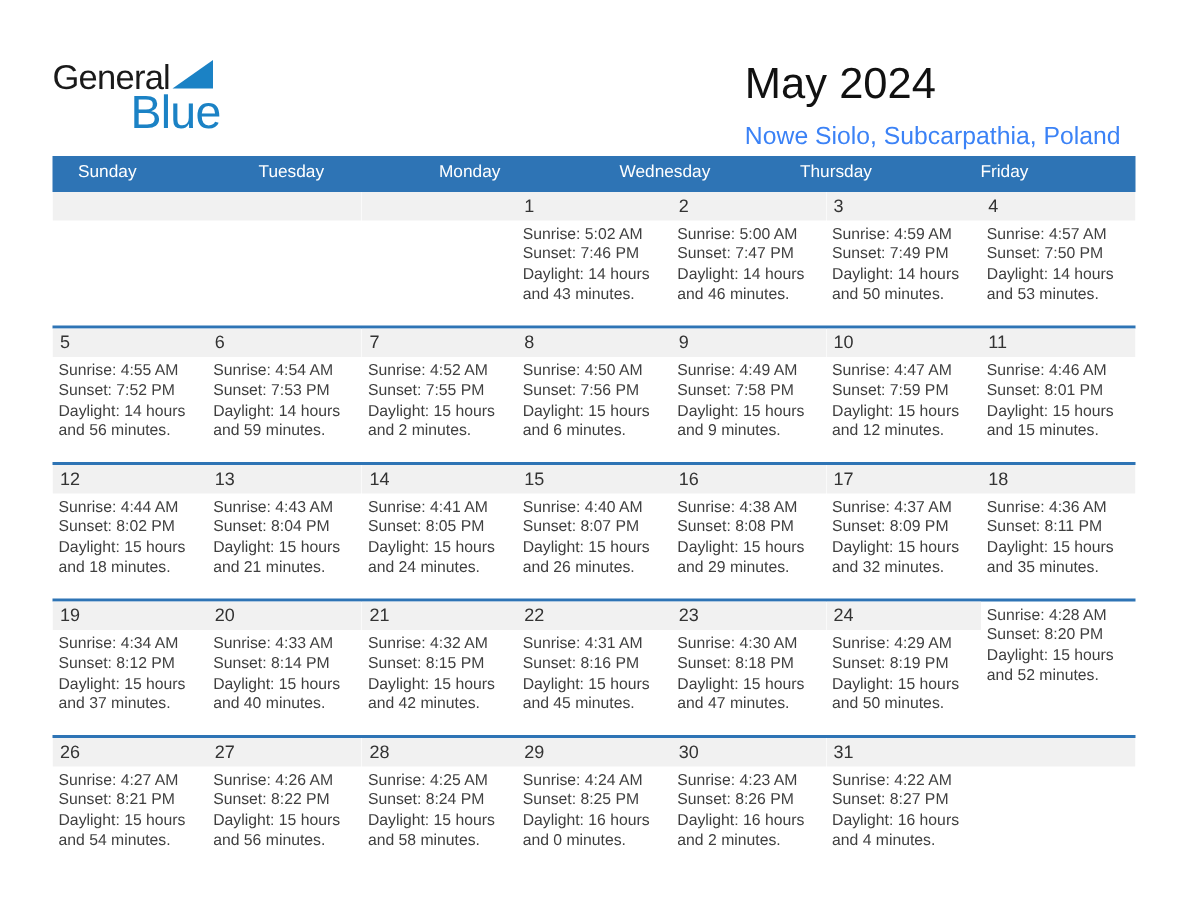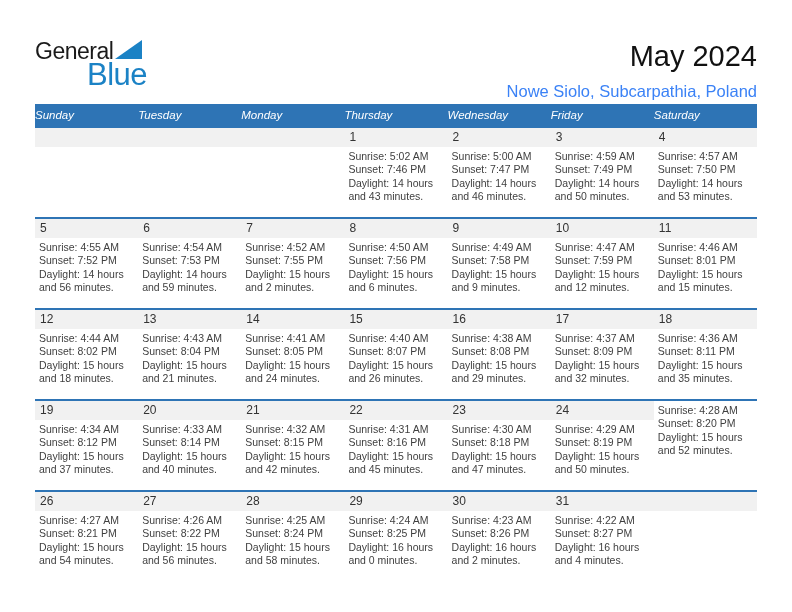--- a/index.html
+++ b/index.html
@@ -23,34 +23,34 @@
     border-left: 27px solid transparent;
     border-bottom: 19px solid var(--logo-blue, #1b82c5);
   }
   .logo-blue {
     font-size: 31px; color: var(--logo-blue, #1b82c5);
     letter-spacing: -0.5px; line-height: 1;
     margin-left: 52px; margin-top: -4px;
   }
 
   
-  .titles { position: absolute; right: 35px; top: 41px; text-align: right; }
+  .titles { position: absolute; right: 45px; top: 41px; text-align: left; }
   .month-title { font-size: 29px; color: #111111; line-height: 1.1; }
   .location-title { font-size: 16.5px; color: #3b82f6; margin-top: 9px; }
 
   
   .calendar { position: absolute; left: 35px; top: 104px; width: 722px; }
   .weekday-header {
     display: flex; height: 22px;
     background: var(--header-bg, #2e74b5);
   }
   .weekday-header .hcell {
     flex: 1 1 0; color: #ffffff; font-size: 11.5px;
-    line-height: 22px; padding-left: 0;
-    white-space: nowrap; overflow: hidden; font-style: italic;
+    line-height: 22px; padding-left: 17px;
+    white-space: nowrap; overflow: hidden;
   }
   .week-row {
     display: flex; height: 91px;
     border-top: 2px solid var(--accent, #2e74b5);
     background: #ffffff;
   }
   .day-cell { flex: 1 1 0; overflow: hidden; }
   .day-band {
     height: 19px; background: var(--band-bg, #f1f1f1);
     font-size: 12px; color: #333333;
@@ -78,24 +78,23 @@
   <div class="titles">
     <div class="month-title">May 2024</div>
     <div class="location-title">Nowe Siolo, Subcarpathia, Poland</div>
   </div>
 
   <div class="calendar">
     <div class="weekday-header">
       <span class="hcell">Sunday</span>
       <span class="hcell">Tuesday</span>
       <span class="hcell">Monday</span>
+      <span class="hcell">Wednesday</span>
       <span class="hcell">Thursday</span>
-      <span class="hcell">Wednesday</span>
       <span class="hcell">Friday</span>
-      <span class="hcell">Saturday</span>
     </div>
     <div>
         <div class="week-row">
           <div class="day-cell">
             <div class="day-band"></div>
           </div>
           <div class="day-cell">
             <div class="day-band"></div>
           </div>
           <div class="day-cell">

